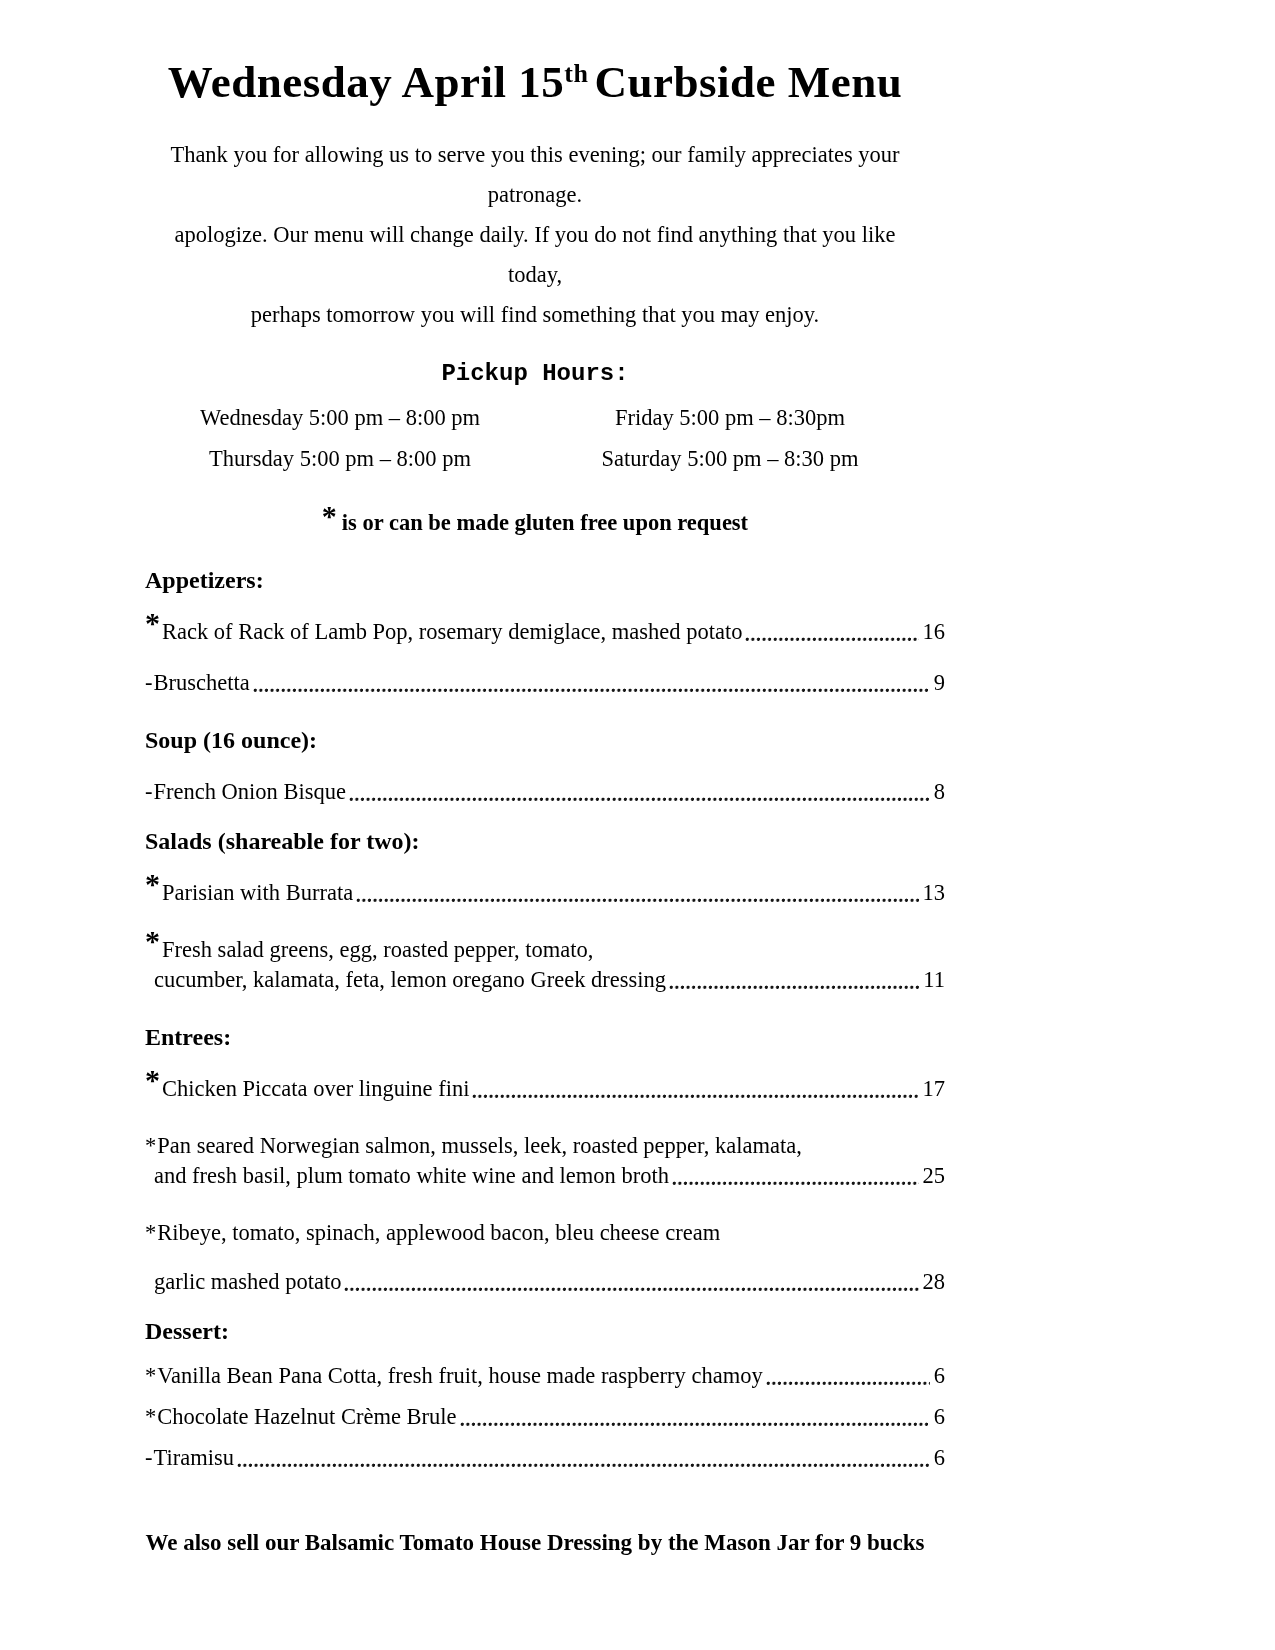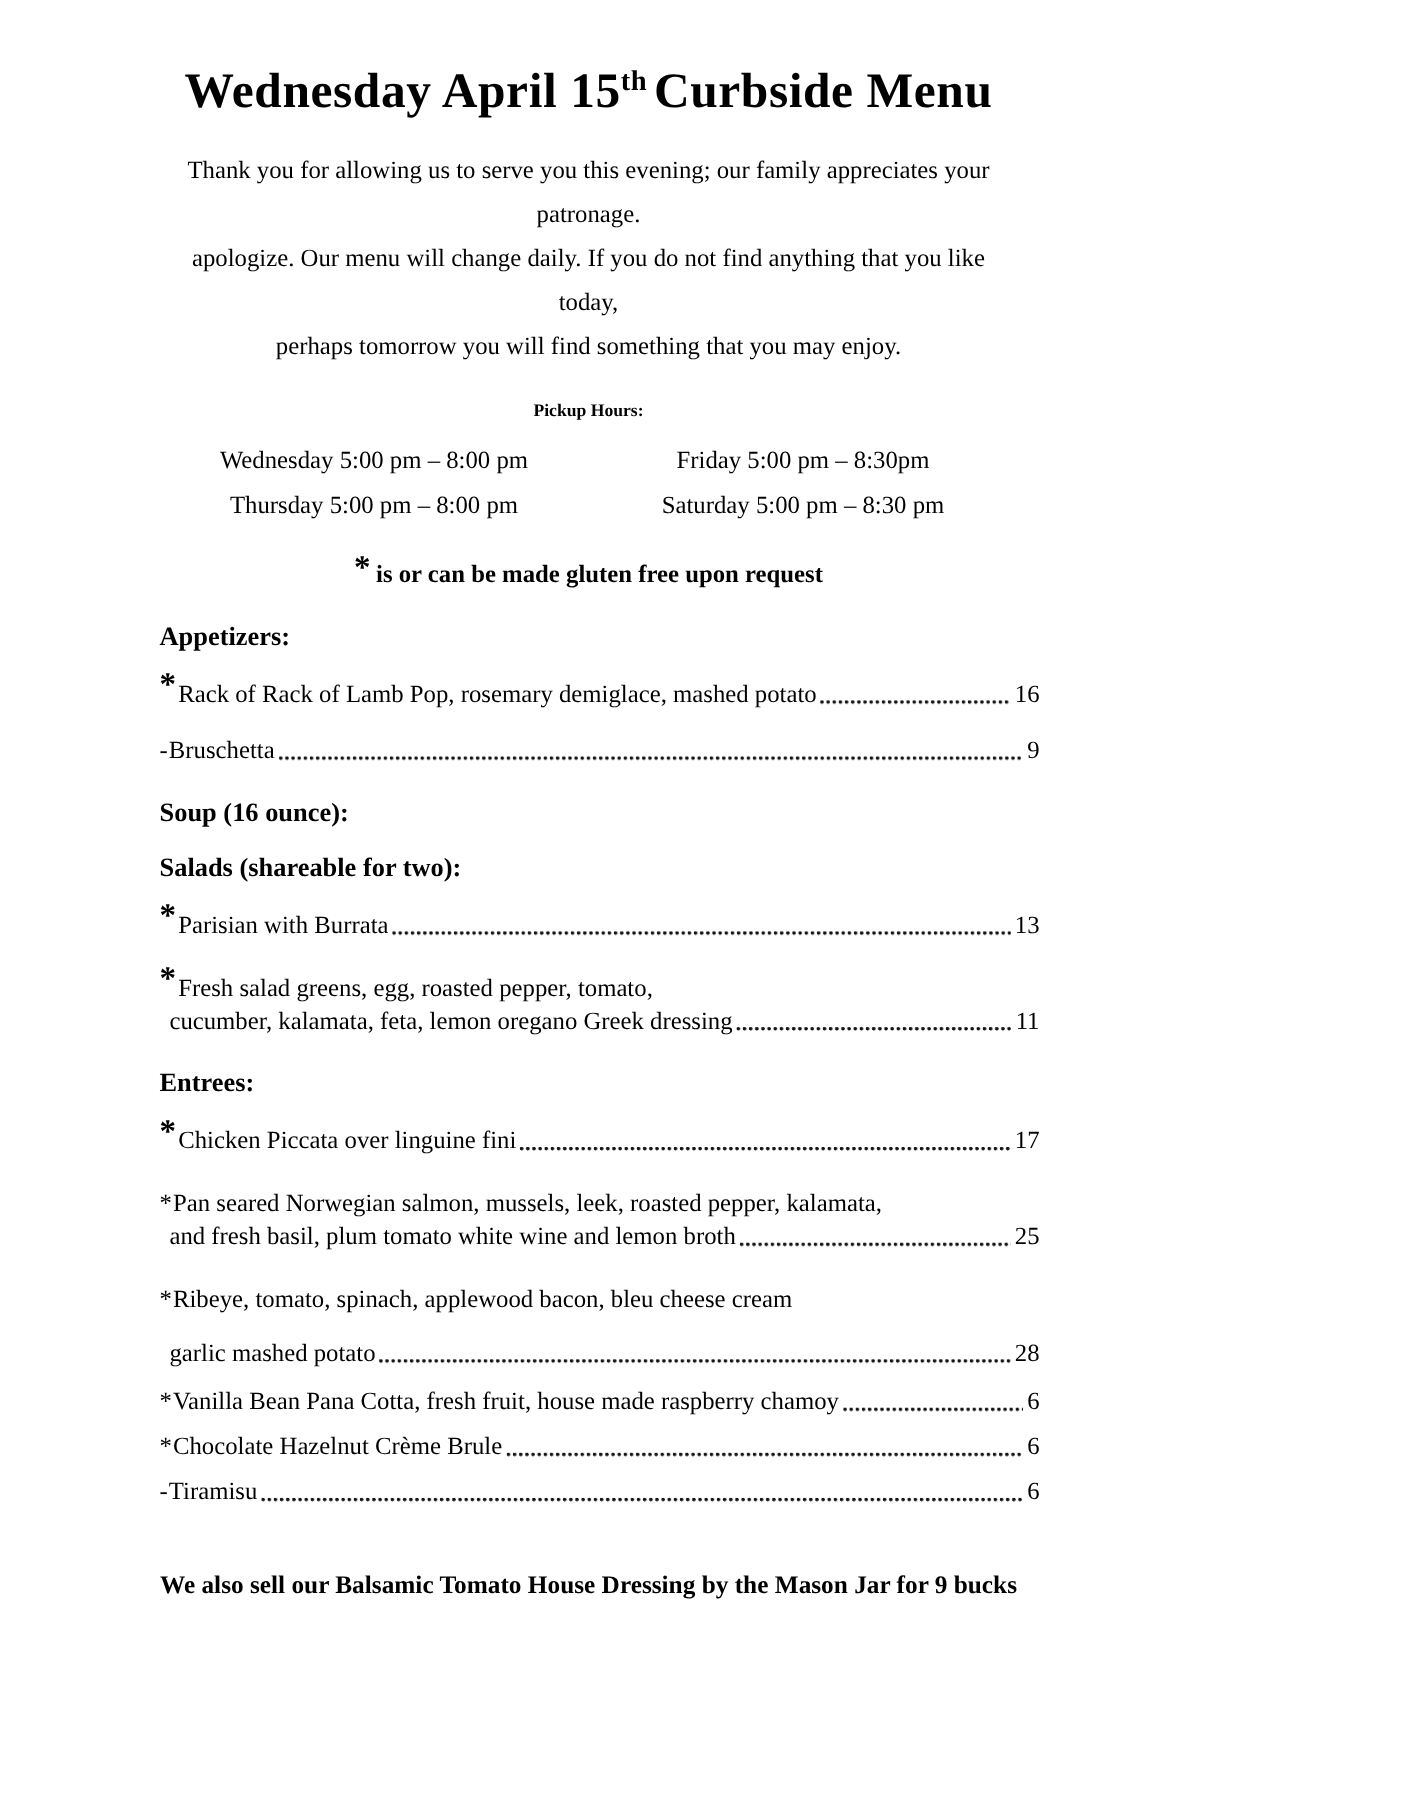--- a/index.html
+++ b/index.html
@@ -36,22 +36,23 @@
   .intro {
     margin-top: 16px;
     text-align: center;
     font-size: 22.5px;
   }
   .intro .line { line-height: 40px; }
   .pickup-heading {
     margin-top: 22px;
     text-align: center;
     font-weight: 700;
-    font-size: 16px;
+    font-size: 24px;
     line-height: 34px;
+    font-family: Liberation Mono, monospace;
   }
   .hours {
     display: flex;
     margin-top: 6px;
   }
   .hours .col { flex: 1; text-align: center; }
   .hours .hour-line { line-height: 41px; font-size: 22.5px; white-space: nowrap; }
   .gluten-note {
     margin-top: 26px;
     text-align: center;
@@ -158,20 +159,29 @@
     <div class="item">
       <div class="item-line">
         <span class="name"><span class="marker-plain">-</span><span>Bruschetta</span></span>
         <span class="dots"></span>
         <span class="price">9</span>
       </div>
     </div>
   </div>
 
   <div class="section-heading">Soup (16 ounce):</div>
+  <div class="items">
+    <div class="item">
+      <div class="item-line">
+        <span class="name"><span class="marker-plain">-</span><span>French Onion Bisque</span></span>
+        <span class="dots"></span>
+        <span class="price">8</span>
+      </div>
+    </div>
+  </div>
 
   <div class="section-heading space-above">Salads (shareable for two):</div>
   <div class="items">
     <div class="item">
       <div class="item-line">
         <span class="name"><span class="marker-big">*</span><span>Parisian with Burrata</span></span>
         <span class="dots"></span>
         <span class="price">13</span>
       </div>
     </div>
@@ -205,20 +215,21 @@
     <div class="item" style="margin-top:27px">
       <div><span class="marker-plain">*</span><span>Ribeye, tomato, spinach, applewood bacon, bleu cheese cream</span></div>
       <div class="item-line line2 gap">
         <span class="name">garlic mashed potato</span>
         <span class="dots"></span>
         <span class="price">28</span>
       </div>
     </div>
   </div>
 
+  <div class="section-heading space-above">Dessert:</div>
   <div class="items">
     <div class="item tight" style="margin-top:14px">
       <div class="item-line">
         <span class="name"><span class="marker-plain">*</span><span>Vanilla Bean Pana Cotta, fresh fruit, house made raspberry chamoy</span></span>
         <span class="dots"></span>
         <span class="price">6</span>
       </div>
     </div>
     <div class="item tight">
       <div class="item-line">

